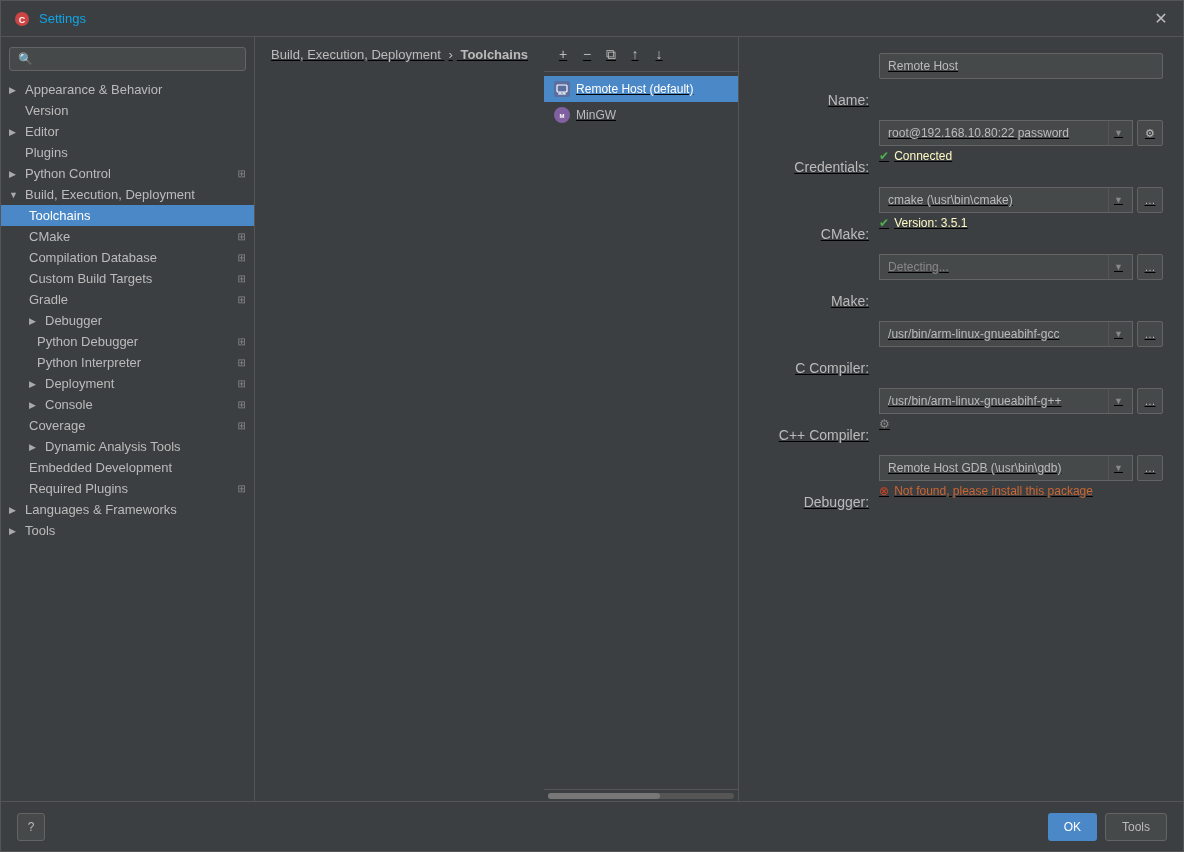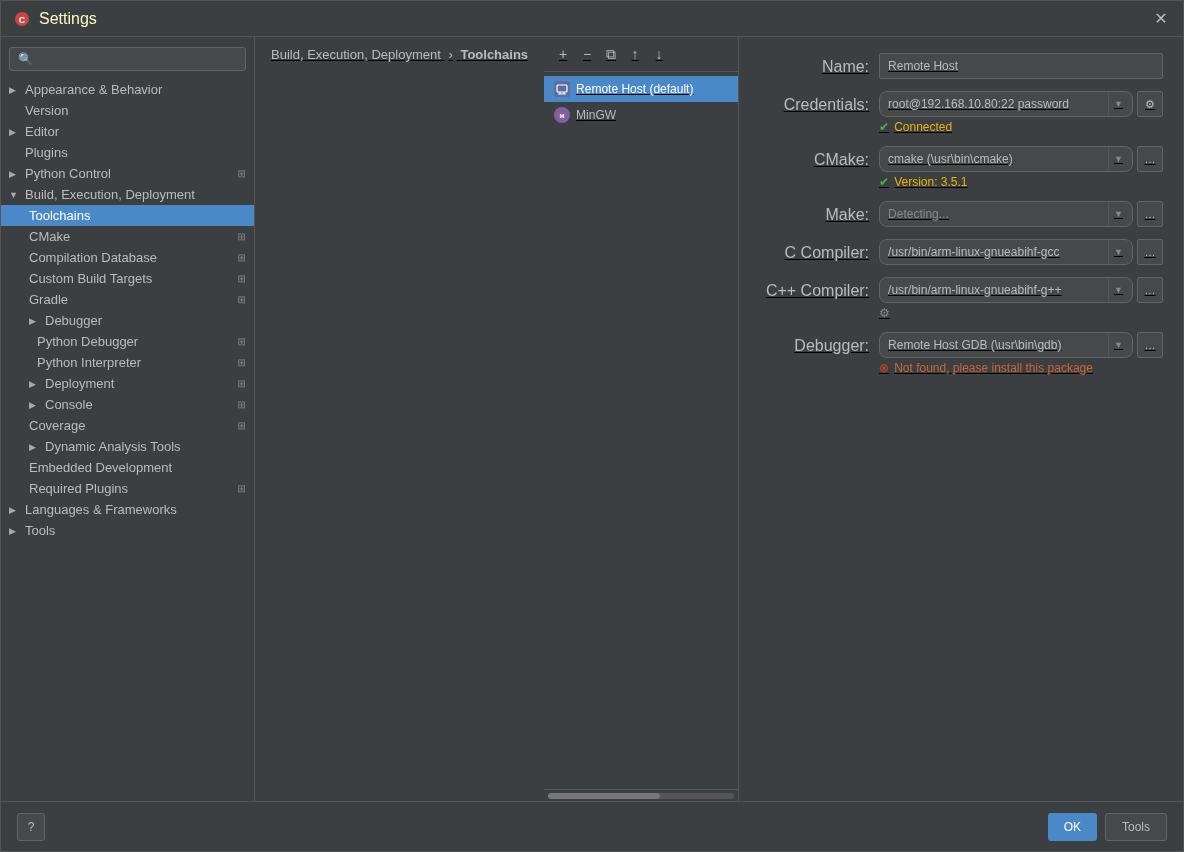--- a/index.html
+++ b/index.html
@@ -32,22 +32,22 @@
     }
     .title-bar-icon {
       width: 18px;
       height: 18px;
       margin-right: 8px;
       display: flex;
       align-items: center;
       justify-content: center;
     }
     .title-bar-text {
-      color: #fef9c3;
-      font-size: 16px;
+      color: #0ea5e9;
+      font-size: 13px;
       flex: 1;
     }
     .title-bar-close {
       color: #bbb;
       cursor: pointer;
       font-size: 16px;
       width: 20px;
       height: 20px;
       display: flex;
       align-items: center;
@@ -217,23 +217,24 @@
     .form-row {
       display: flex;
       align-items: flex-start;
       margin-bottom: 12px;
       gap: 10px;
     }
     .form-label {
       width: 110px;
       padding-top: 5px;
       color: #bbb;
-      font-size: 16px;
+      font-size: 14px;
       text-align: right;
       flex-shrink: 0;
+      margin-top: 34px;
     }
     .form-field {
       flex: 1;
       display: flex;
       flex-direction: column;
       gap: 3px;
     }
     .input-row {
       display: flex;
       align-items: center;
@@ -248,21 +249,21 @@
       padding: 0 8px;
       color: #bbb;
       font-size: 12px;
       outline: none;
     }
     .dropdown-input {
       flex: 1;
       height: 26px;
       background: #45494a;
       border: 1px solid #646464;
-      border-radius: 8px;
+      border-radius: 0;
       padding: 0 4px 0 8px;
       color: #bbb;
       font-size: 12px;
       display: flex;
       align-items: center;
       cursor: pointer;
     }
     .dropdown-input span { flex: 1; overflow: hidden; text-overflow: ellipsis; white-space: nowrap; }
     .dropdown-arrow {
       width: 20px;
@@ -286,21 +287,21 @@
       align-items: center;
       justify-content: center;
       font-size: 11px;
     }
     .status-row {
       display: flex;
       align-items: center;
       gap: 5px;
       font-size: 12px;
     }
-    .status-connected { color: #eab308; }
+    .status-connected { color: #fef9c3; }
     .status-warning { color: #cc6633; }
     .check-icon { color: #4db04d; }
     .warn-icon { color: #cc4422; }
     .spin-icon { color: #888; animation: spin 1s linear infinite; display: inline-block; }
     @keyframes spin { from { transform: rotate(0deg); } to { transform: rotate(360deg); } }
     .footer {
       display: flex;
       justify-content: space-between;
       align-items: center;
       padding: 10px 16px;

